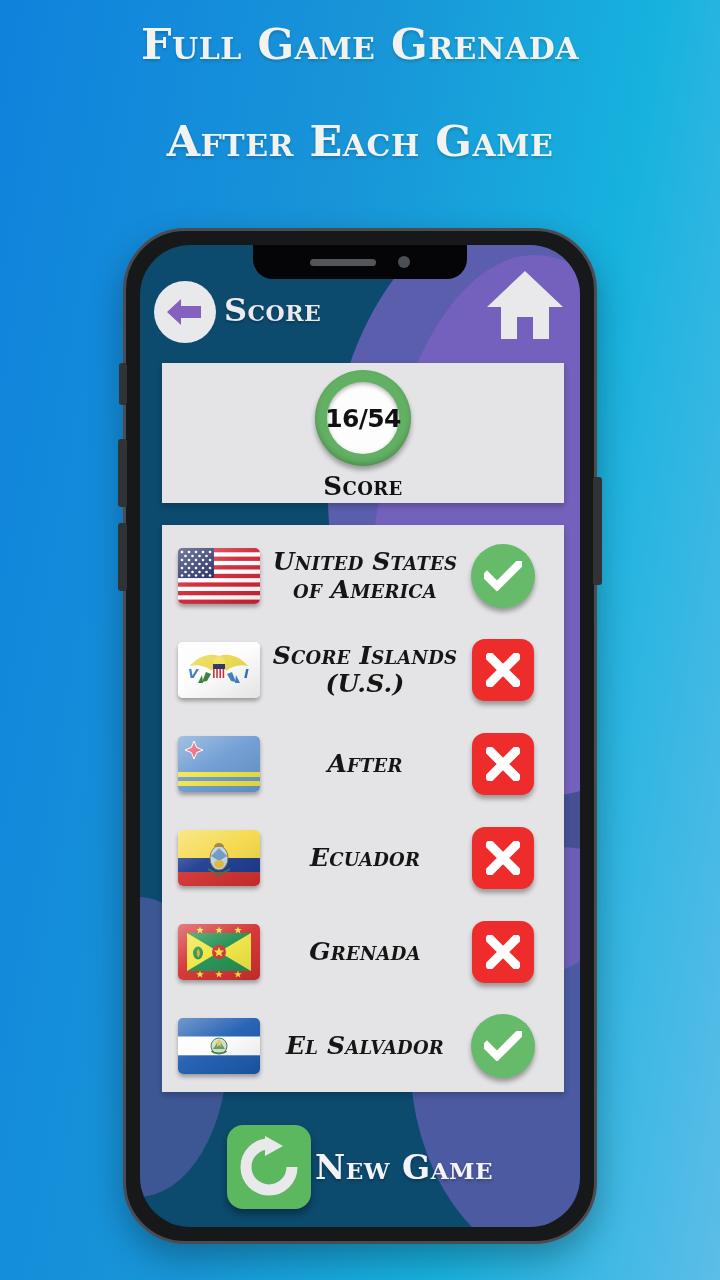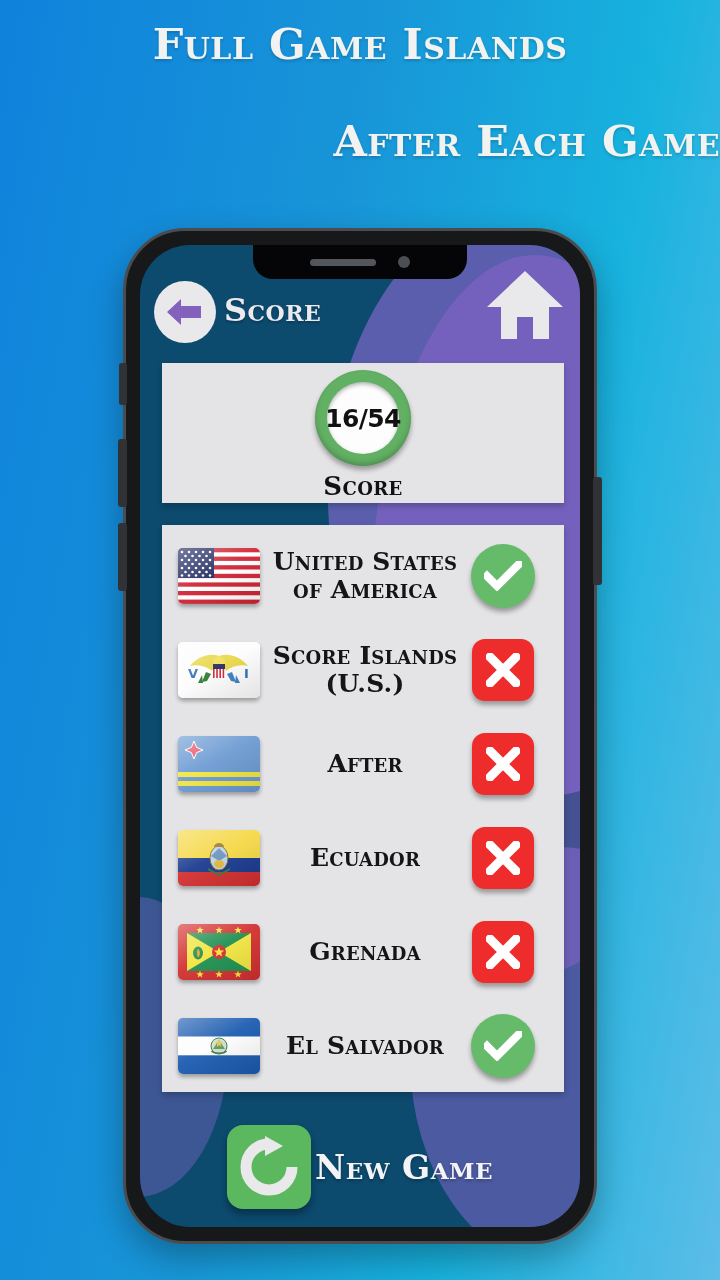--- a/index.html
+++ b/index.html
@@ -17,21 +17,21 @@
   }
   .headline-line {
     font-family:"DejaVu Serif", serif;
     font-weight:bold;
     font-variant: small-caps;
     font-size:43px;
     letter-spacing:0.5px;
     line-height:1.05;
     text-shadow:0 2px 3px rgba(0,0,0,.18);
   }
-  .headline-line.second { margin-top:52px;text-align:right; }
+  .headline-line.second { margin-top:52px; }
 
   
   .phone {
     position:absolute;
     left:123px; top:228px;
     width:474px; height:1016px;
     background:#17181a;
     border-radius:62px;
     box-shadow:0 14px 34px rgba(0,0,0,.30);
     border:3px solid #4a4c50;
@@ -155,20 +155,21 @@
     position:absolute; left:22px; top:280px;
     width:402px; height:567px;
     background:#e4e3e5;
     box-shadow:0 3px 6px rgba(0,0,0,.22);
     padding-top:4px;
   }
   .row {
     height:94px;
     display:flex; align-items:center;
     padding:0 28px 0 16px;
+    font-style:italic;
   }
   .flag-wrap {
     width:82px; height:56px; flex:0 0 82px;
     border-radius:5px; overflow:hidden;
     position:relative;
     box-shadow:0 3px 4px rgba(0,0,0,.32);
     background:#fff;
   }
   .flag-wrap::after {
     content:""; position:absolute; inset:0;
@@ -216,21 +217,21 @@
     text-shadow:0 2px 3px rgba(0,0,0,.25);
   }
 
   
   .fl { position:absolute; inset:0; }
 </style>
 </head>
 <body>
 
 <div class="headline">
-  <div class="headline-line">Full Game Islands</div>
+  <div class="headline-line">Full Game Grenada</div>
   <div class="headline-line second">After Each Game</div>
 </div>
 
 <div class="phone">
 
   <div class="btn-side btn-silent"></div>
   <div class="btn-side btn-volup"></div>
   <div class="btn-side btn-voldn"></div>
   <div class="btn-side btn-power"></div>
 

